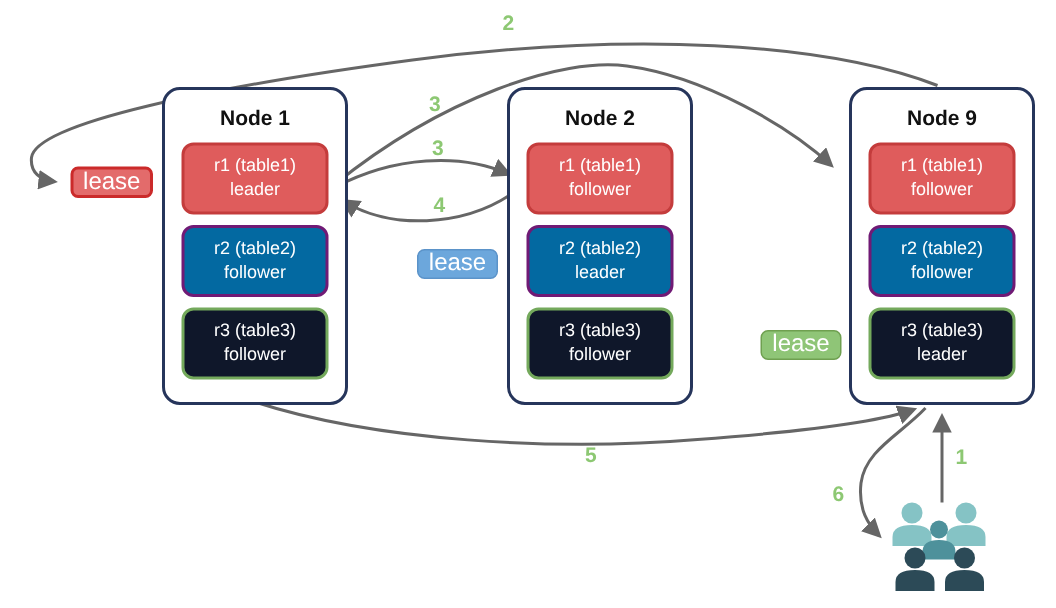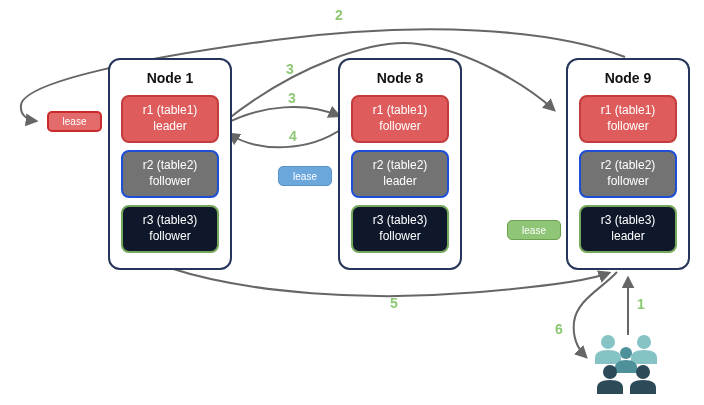--- a/index.html
+++ b/index.html
@@ -7,24 +7,24 @@
   .arrow-layer{position:absolute;left:0;top:0;width:704px;height:405px;pointer-events:none;}
 
   .node{position:absolute;top:58px;width:124px;height:212px;background:#ffffff;
         border:2px solid #26355B;border-radius:12px;box-sizing:border-box;
         display:flex;flex-direction:column;align-items:center;padding-top:10px;}
   .node-title{font-size:14px;font-weight:bold;color:#111111;margin-bottom:9px;}
   .range{width:98px;height:48px;border-radius:8px;box-sizing:border-box;margin-bottom:7px;
          display:flex;flex-direction:column;align-items:center;justify-content:center;
          color:#ffffff;font-size:12px;line-height:1.32;text-align:center;}
   .range.red{background:#DF5C5C;border:2px solid #C43C3C;}
-  .range.blue{background:#737373;border:2px solid #1d4ed8;}
+  .range.blue{background:#0369a1;border:2px solid #701a75;}
   .range.green{background:#0f172a;border:2px solid #74A95C;}
 
-  .lease{position:absolute;border-radius:5px;color:#ffffff;font-size:10px;
+  .lease{position:absolute;border-radius:5px;color:#ffffff;font-size:16px;
          display:flex;align-items:center;justify-content:center;box-sizing:border-box;}
   .lease-red{left:47px;top:111px;width:55px;height:21px;background:#E36B6B;border:2px solid #CB2A2A;}
   .lease-blue{left:278px;top:166px;width:54px;height:20px;background:#6CA7DC;border:1px solid #5B93C9;}
   .lease-green{left:507px;top:220px;width:54px;height:20px;background:#8FC577;border:1px solid #6FA050;}
 
   .step{position:absolute;color:#8DC873;font-size:14px;font-weight:bold;}
   #step-2{left:335px;top:7px;}
   #step-3a{left:286px;top:61px;}
   #step-3b{left:288px;top:90px;}
   #step-4{left:289px;top:128px;}
@@ -79,21 +79,21 @@
       <span>r2 (table2)</span>
       <span>follower</span>
     </div>
     <div class="range green">
       <span>r3 (table3)</span>
       <span>follower</span>
     </div>
   </div>
 
   <div class="node" style="left:338px">
-    <div class="node-title">Node 8</div>
+    <div class="node-title">Node 2</div>
     <div class="range red">
       <span>r1 (table1)</span>
       <span>follower</span>
     </div>
     <div class="range blue">
       <span>r2 (table2)</span>
       <span>leader</span>
     </div>
     <div class="range green">
       <span>r3 (table3)</span>

